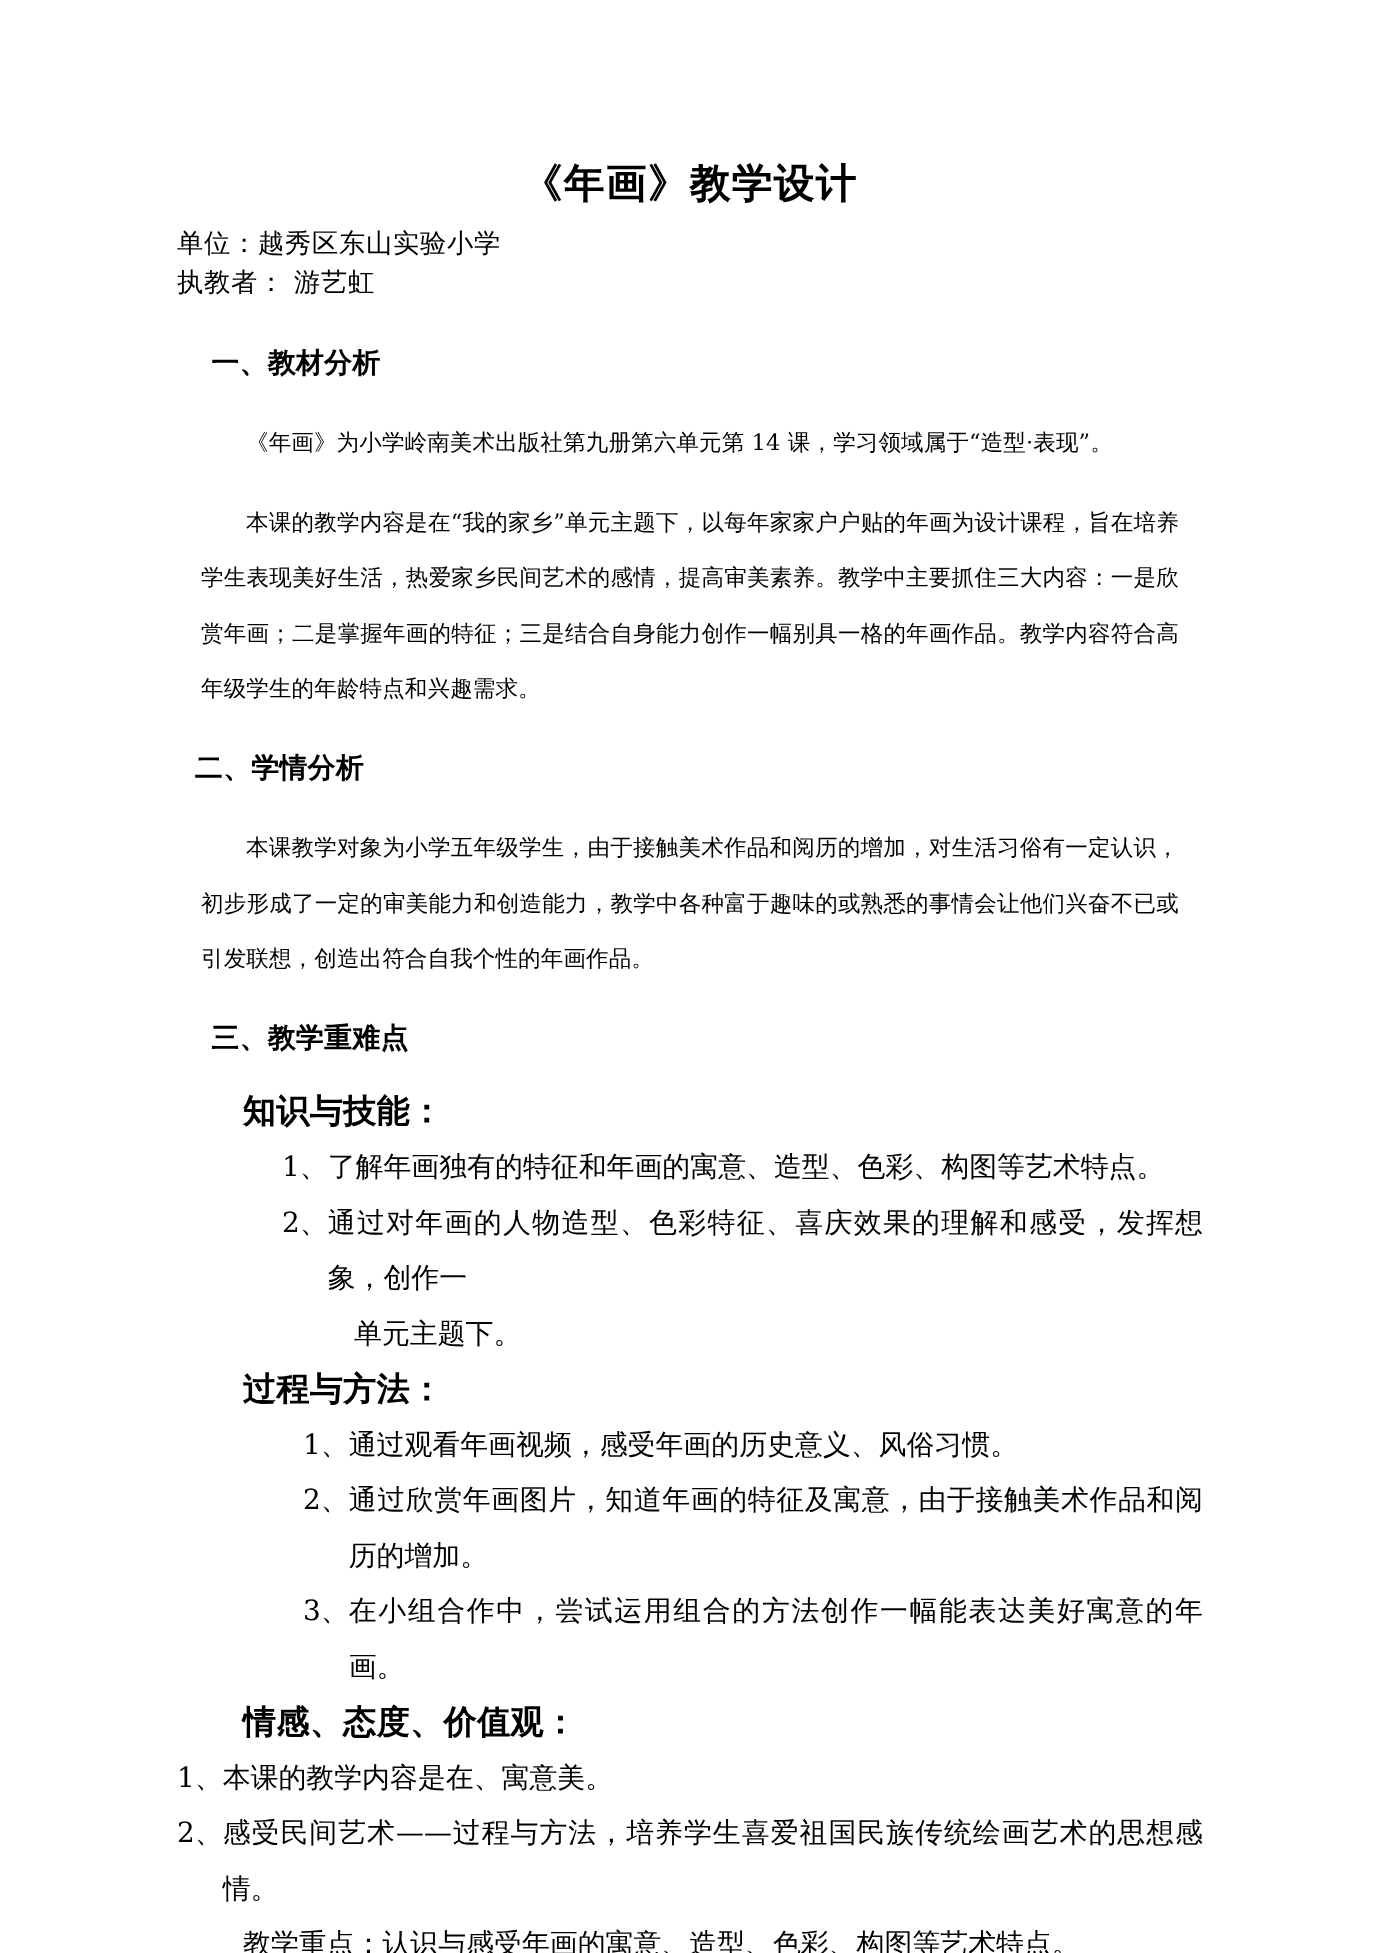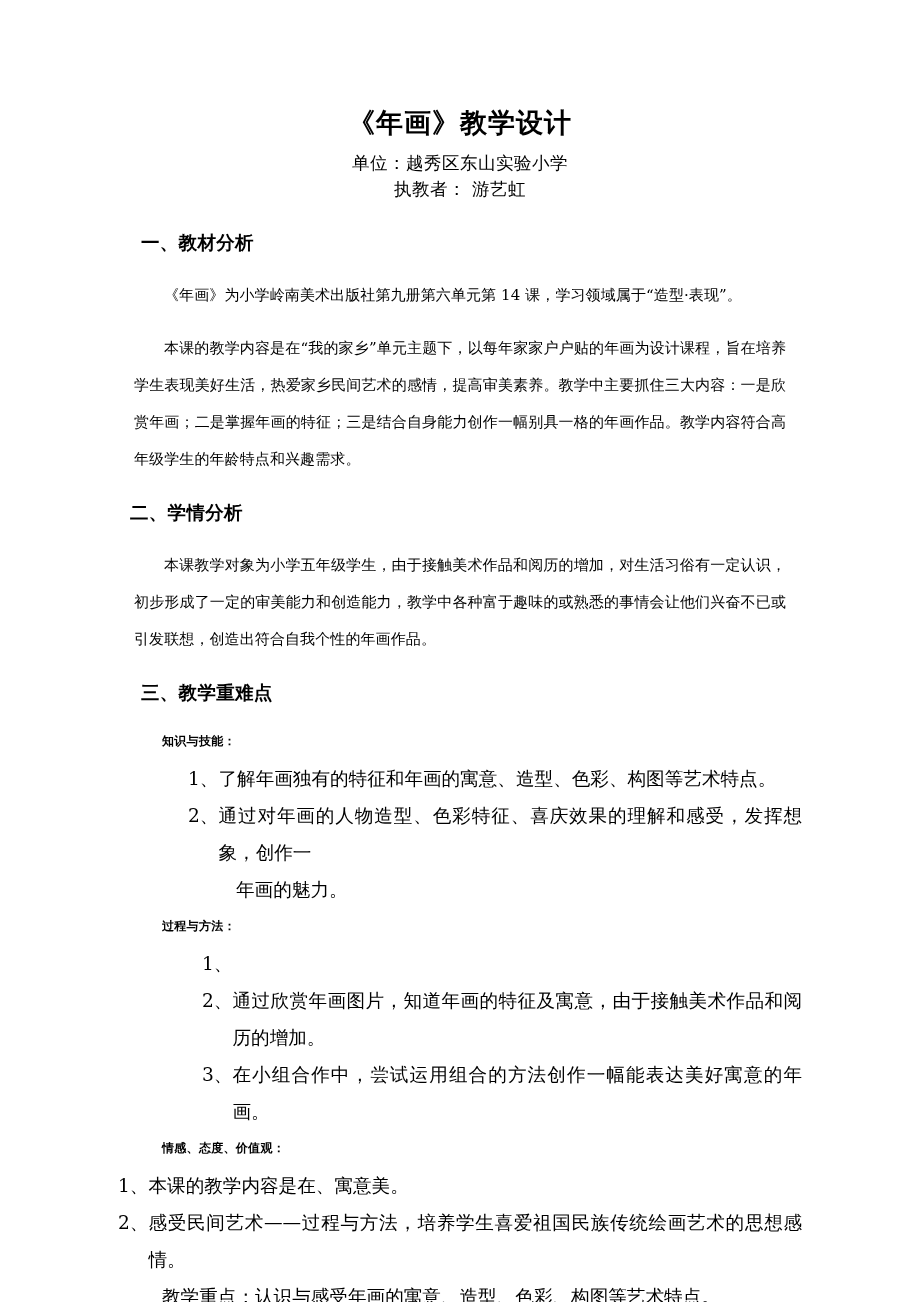--- a/index.html
+++ b/index.html
@@ -35,42 +35,42 @@
     font-size: 27px;
     font-weight: bold;
     text-align: center;
     line-height: 38px;
     letter-spacing: 1px;
     margin: 0 0 8px 0;
   }
   .doc-subtitle {
     font-size: 17.5px;
     font-weight: normal;
-    text-align: center;
+    text-align: left;
     line-height: 26px;
     letter-spacing: 0.5px;
     margin: 0;
   }
   .subtitle-block {
     margin-bottom: 22px;
   }
 
   
   .h-section {
     font-size: 18.5px;
     font-weight: bold;
     line-height: 37px;
     margin: 12px;
     letter-spacing: 0.3px;
   }
   .h-section.indent-1 {
     padding-left: 11px;
   }
   .h-sub {
-    font-size: 12px;
+    font-size: 22px;
     font-weight: bold;
     line-height: 37px;
     margin: 0;
     padding-left: 44px;
     letter-spacing: 0.3px;
   }
 
   
   .para {
     font-size: 15px;
@@ -150,25 +150,26 @@
 
       <h3 class="h-sub">知识与技能：</h3>
       <p class="item lvl-a">
         <span class="num latin">1、</span>
         <span class="txt">了解年画独有的特征和年画的寓意、造型、色彩、构图等艺术特点。</span>
       </p>
       <p class="item lvl-a">
         <span class="num latin">2、</span>
         <span class="txt">通过对年画的人物造型、色彩特征、喜庆效果的理解和感受，发挥想象，创作一</span>
       </p>
-      <p class="cont-line">年画的魅力。</p>
+      <p class="cont-line">单元主题下。</p>
 
       <h3 class="h-sub">过程与方法：</h3>
       <p class="item lvl-b">
         <span class="num latin">1、</span>
+        <span class="txt">通过观看年画视频，感受年画的历史意义、风俗习惯。</span>
       </p>
       <p class="item lvl-b">
         <span class="num latin">2、</span>
         <span class="txt">通过欣赏年画图片，知道年画的特征及寓意，由于接触美术作品和阅历的增加。</span>
       </p>
       <p class="item lvl-b">
         <span class="num latin">3、</span>
         <span class="txt">在小组合作中，尝试运用组合的方法创作一幅能表达美好寓意的年画。</span>
       </p>
 

